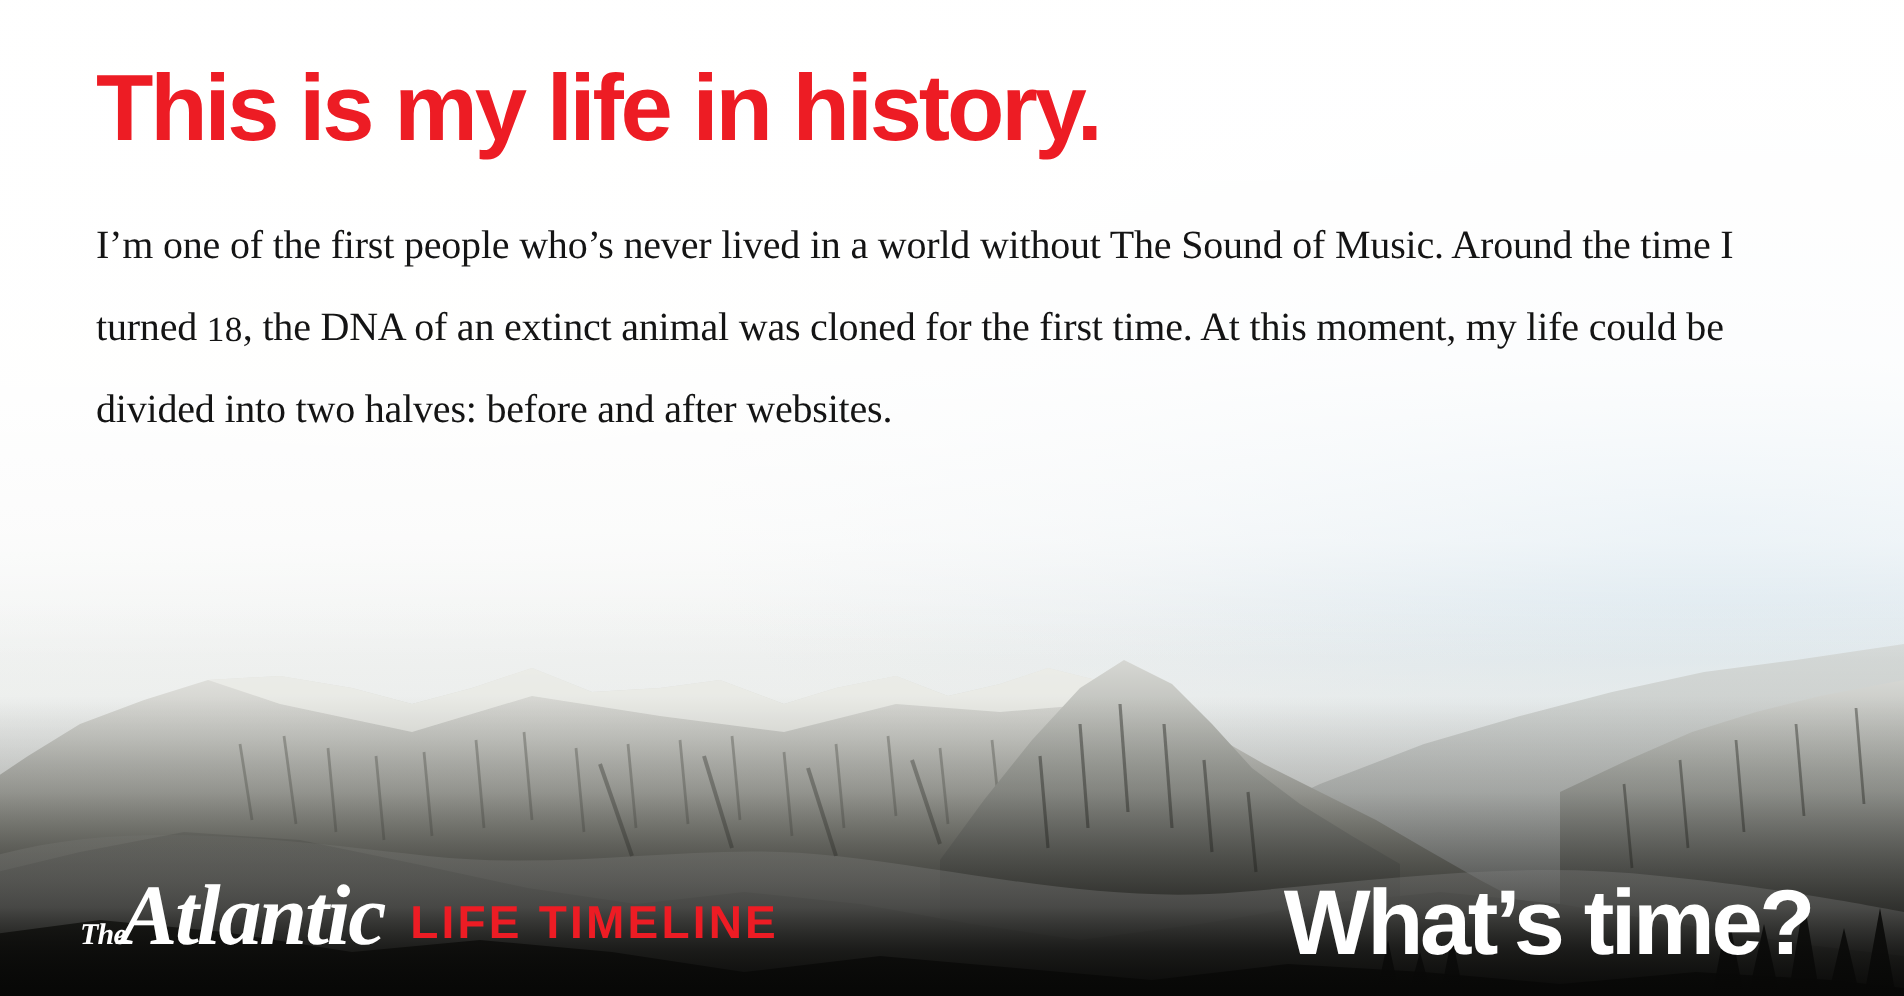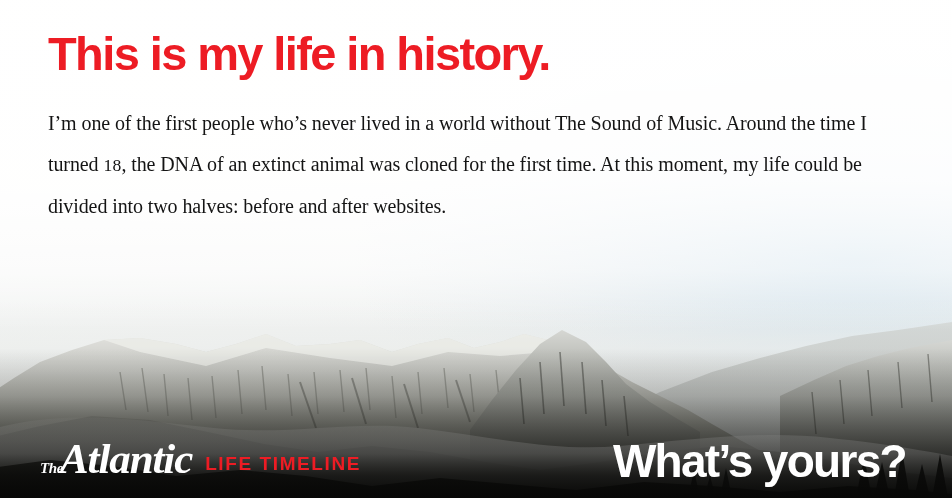--- a/index.html
+++ b/index.html
@@ -138,21 +138,21 @@
     font-style: italic;
     font-weight: 700;
     font-size: 43px;
     letter-spacing: -1.1px;
     text-align: center;
   }
 
   .tagline {
     font-family: "Liberation Sans", sans-serif;
     font-weight: 700;
-    font-size: 19px;
+    font-size: 23px;
     letter-spacing: 1.6px;
     color: #ED1C24;
     padding-bottom: 5px;
   }
 
   .cta {
     position: absolute;
     right: 46px;
     bottom: 14px;
     font-family: "Liberation Sans", sans-serif;
@@ -301,16 +301,16 @@
     <p class="body-copy"><span>I’m one of the first people who’s never lived in a world without The Sound of Music. Around the time I turned </span><span class="osf">18</span><span>, the DNA of an extinct animal was cloned for the first time. At this moment, my life could be divided into two halves: before and after websites.</span></p>
   </div>
 
   <div class="footer">
 
     <div class="brand">
       <span class="logo"><span class="logo-the">The</span><span class="logo-atlantic">Atlantic</span></span>
       <span class="tagline">LIFE TIMELINE</span>
     </div>
 
-    <div class="cta">What’s yours?</div>
+    <div class="cta">What’s time?</div>
   </div>
 
 </div>
 
 </body></html>

